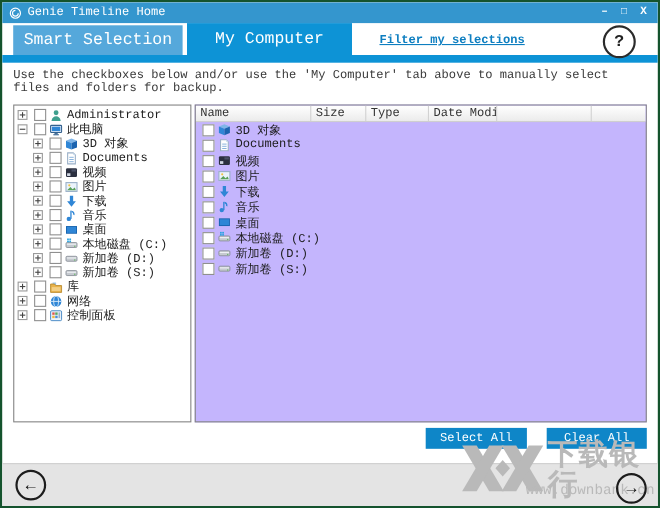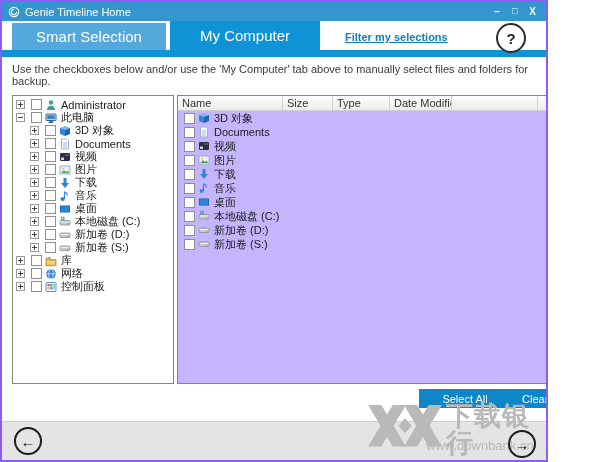--- a/index.html
+++ b/index.html
@@ -1,18 +1,18 @@
 <!DOCTYPE html>
 <html><head>
 <meta charset="utf-8">
 <style>
   html,body{margin:0;padding:0;background:#fff;}
-  .win{position:relative;width:548px;height:462px;box-sizing:border-box;
-       border:2px solid #8b5cf6;background:#fff;overflow:hidden;
-       font-family:Liberation Sans, sans-serif;}
+  .win{position:relative;width:600px;height:462px;box-sizing:border-box;
+       border:2px solid #14532d;background:#fff;overflow:hidden;
+       font-family:Liberation Mono, monospace;}
   
   .titlebar{position:absolute;left:0;top:0;right:0;height:19px;background:#3496ce;
             display:flex;align-items:center;color:#fff;font-size:11px;padding:0 6px;box-sizing:border-box;}
   .titlebar .appicon{width:12px;height:12px;margin-right:5px;flex:none;}
   .titlebar .ttl{flex:1;white-space:nowrap;overflow:hidden;}
   .winctrls{display:flex;gap:12px;font-size:10px;font-weight:bold;align-items:center;padding-right:4px;}
   .winctrls span{cursor:default;line-height:1;}
   
   .tab{position:absolute;display:flex;align-items:center;justify-content:center;
        color:#fff;font-size:15px;cursor:default;text-align:right;}
@@ -41,21 +41,21 @@
   
   .lhead{display:flex;height:15px;background:linear-gradient(#ffffff,#ebebeb);
          border-bottom:1px solid #cfcfcf;font-size:11px;color:#333;box-sizing:border-box;}
   .hcell{padding:1px 4px 0 4px;border-right:1px solid #d2d2d2;box-sizing:border-box;white-space:nowrap;overflow:hidden;}
   .h-name{width:105px;} .h-size{width:50px;} .h-type{width:57px;} .h-date{width:62px;}
   .h-b1{width:86px;} .h-b2{flex:1;border-right:none;}
   .lrow{display:flex;align-items:center;height:14px;font-size:11px;color:#1c1c1c;padding-left:3px;white-space:nowrap;}
   
   .actbtn{position:absolute;top:387px;height:19px;background:#0e86c8;color:#fff;font-size:11px;
           display:flex;align-items:center;justify-content:center;cursor:default;}
-  .btn-select{left:385px;width:92px;margin-left:32px;} .btn-clear{left:495px;width:91px;}
+  .btn-select{left:385px;width:92px;} .btn-clear{left:495px;width:91px;}
   
   .bbar{position:absolute;left:0;right:0;bottom:0;height:38px;background:#e4e4e4;border-top:1px solid #cfcfcf;}
   .navbtn{position:absolute;width:24px;height:24px;border:2px solid #1c1c1c;border-radius:50%;
           display:flex;align-items:center;justify-content:center;font-size:15px;font-weight:bold;
           color:#111;background:transparent;z-index:7;}
   .nav-back{left:12px;top:5px;} .nav-fwd{right:10px;top:8px;}
   
   .wm{position:absolute;right:2px;bottom:3px;width:180px;height:60px;color:#b9b9b9;z-index:5;pointer-events:none;}
   .wm-logo{position:absolute;left:2px;bottom:2px;}
   .wm-title{position:absolute;left:82px;top:6px;font-size:27px;font-weight:bold;letter-spacing:1px;line-height:1;}

